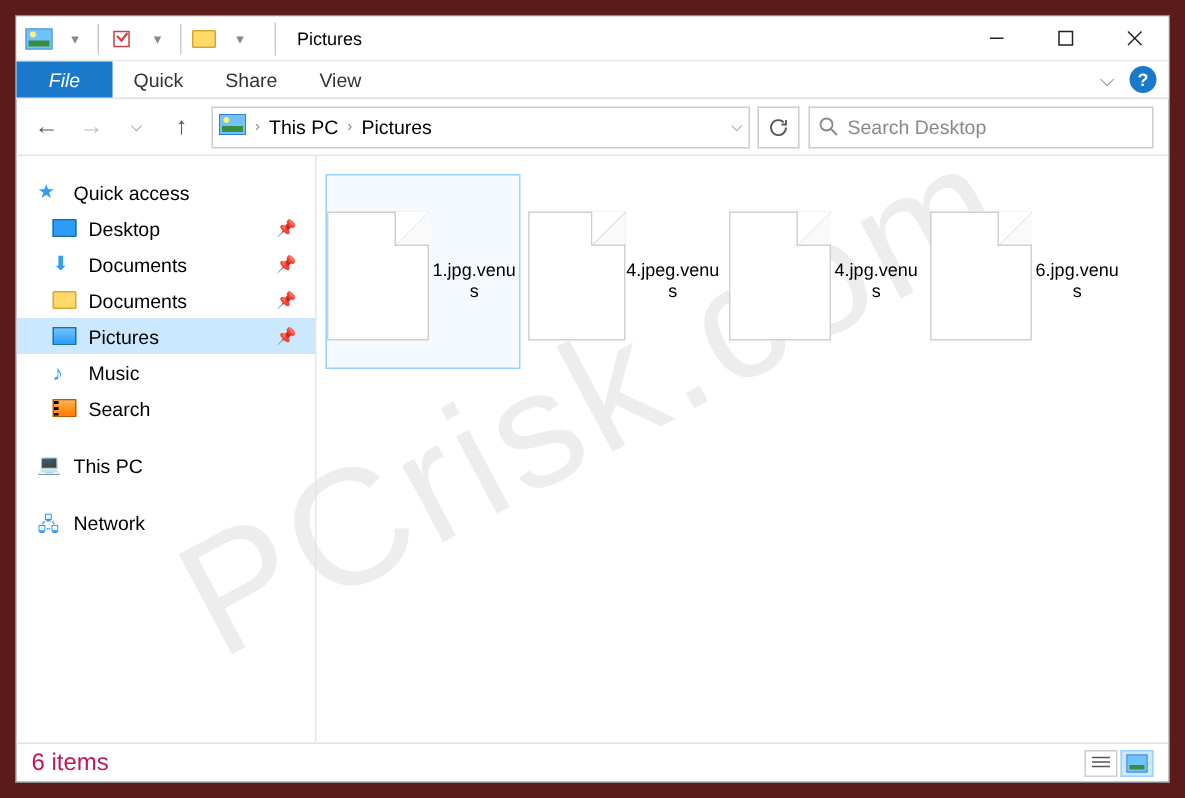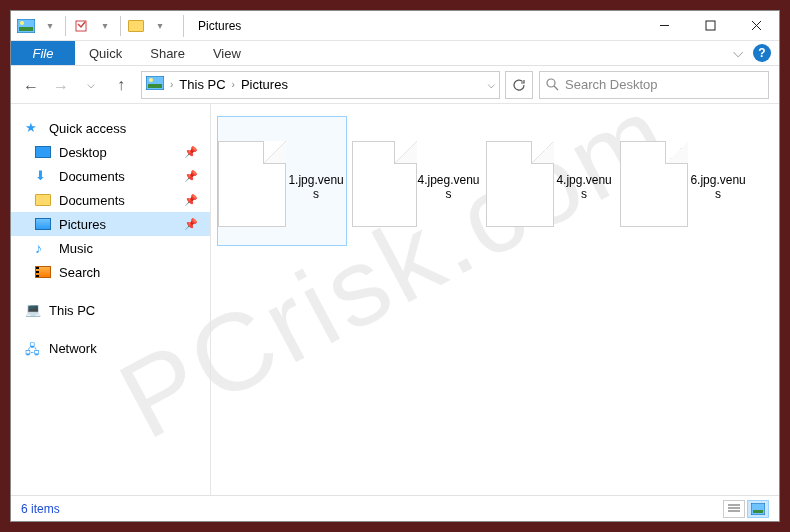--- a/index.html
+++ b/index.html
@@ -52,21 +52,21 @@
 
 .content { flex: 1; padding: 12px 6px; display: flex; flex-wrap: wrap; align-content: flex-start; gap: 4px 4px; }
 .file { width: 130px; height: 130px; display: flex; flex-direction: row; align-items: center; justify-content: flex-start; padding-top: 6px; border: 1px solid transparent; }
 .file.selected { border: 1px solid #99d1ff; background: #cce8ff33; }
 .file-icon { width: 70px; height: 86px; position: relative; background: #fff; border: 1px solid #d0d0d0; }
 .file-icon::before { content: ""; position: absolute; top: -1px; right: -1px; width: 22px; height: 22px; background: linear-gradient(135deg, transparent 0 50%, #e4e4e4 50% 52%, #fafafa 52% 100%); border-left: 1px solid #d0d0d0; border-bottom: 1px solid #d0d0d0; }
 .file-icon::after { content: ""; position: absolute; top: -1px; right: -1px; width: 22px; height: 22px; background: linear-gradient(135deg, #fff 0 50%, transparent 50%); }
 .file-name { font-size: 12px; margin-top: 6px; text-align: center; word-break: break-all; }
 
 
-.statusbar { height: 26px; border-top: 1px solid #e1e1e1; display: flex; align-items: center; padding: 0 10px; font-size: 12px; color: #1d4ed8; text-align: right; }
+.statusbar { height: 26px; border-top: 1px solid #e1e1e1; display: flex; align-items: center; padding: 0 10px; font-size: 16px; color: #be185d; text-align: right; }
 .view-switch { margin-left: auto; display: flex; gap: 2px; }
 .view-btn { width: 22px; height: 18px; border: 1px solid #ccc; display: flex; align-items: center; justify-content: center; }
 .view-btn.active { background: #cce8ff; border-color: #99d1ff; }
 
 
 .ico-star { color: #2e9df7; }
 .ico-desktop { width:16px; height:12px; background:#2e9df7; border:1px solid #1a6fb5; }
 .ico-downloads { color:#2e9df7; }
 .ico-folder { width:16px; height:12px; background:#ffd96a; border:1px solid #d4a82e; border-radius: 1px; }
 .ico-pictures { width:16px; height:12px; background:linear-gradient(#6ec3ff,#2e9df7); border:1px solid #1a6fb5; }

